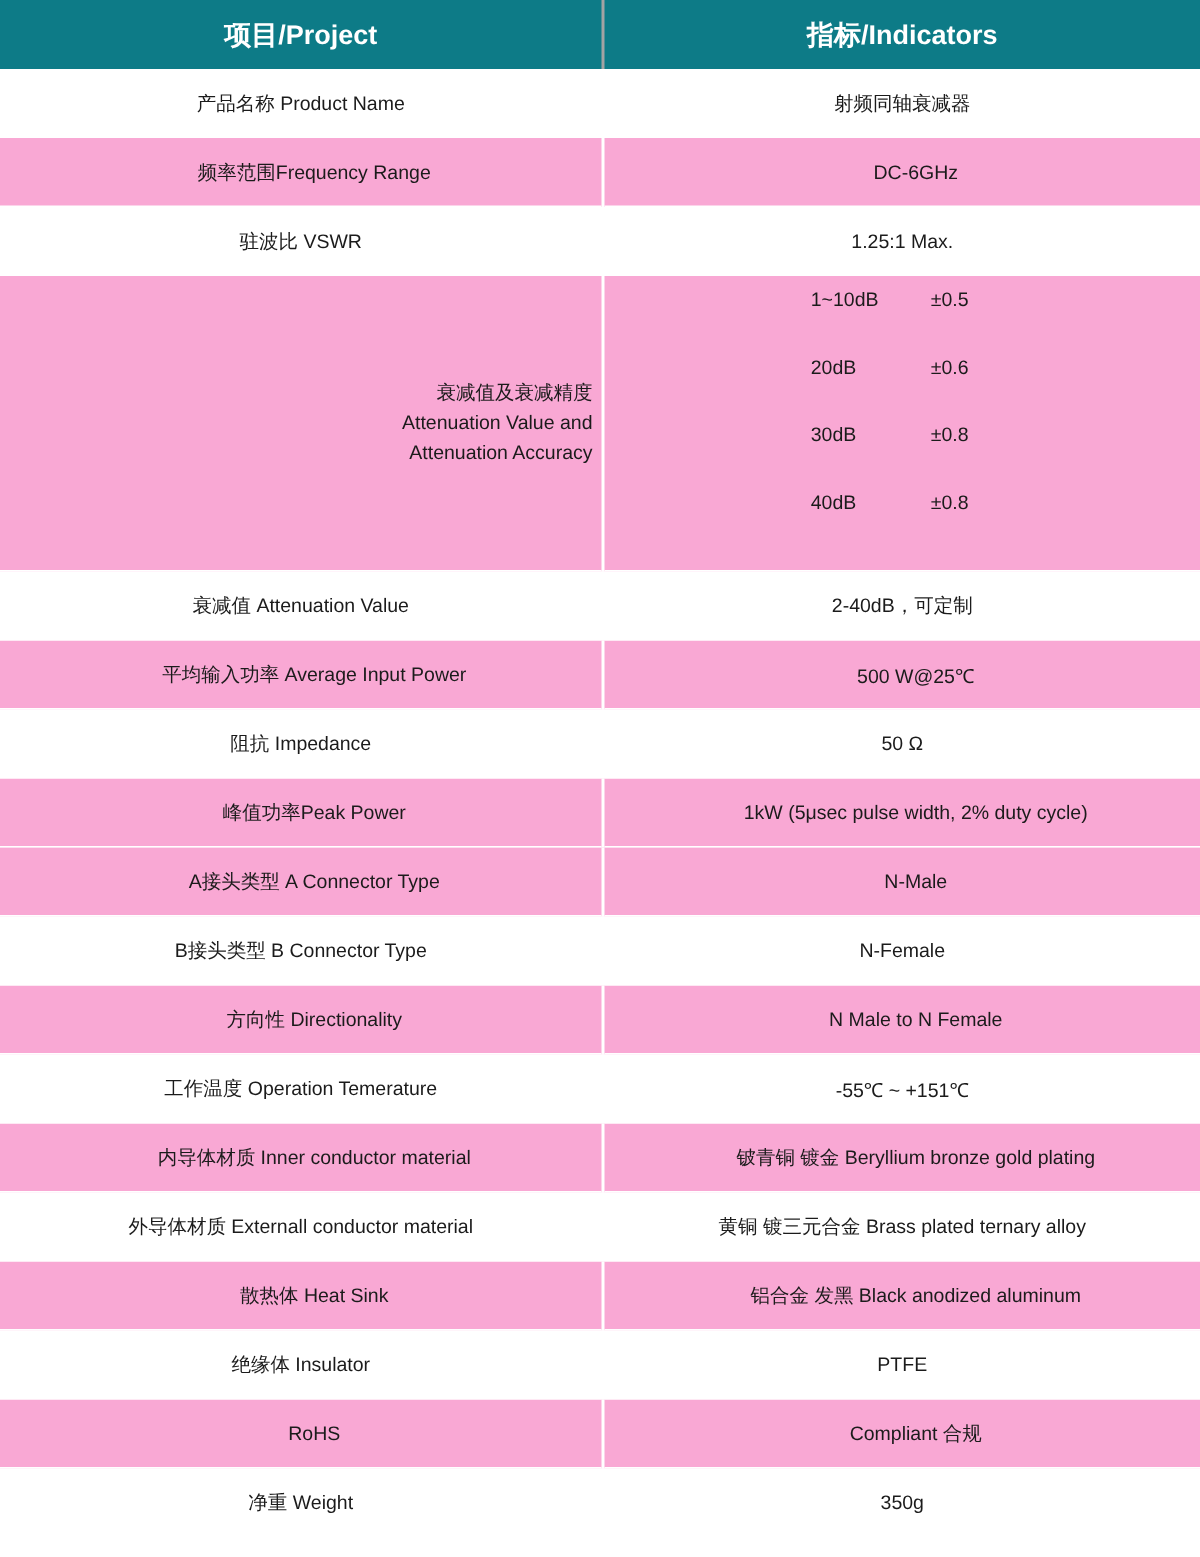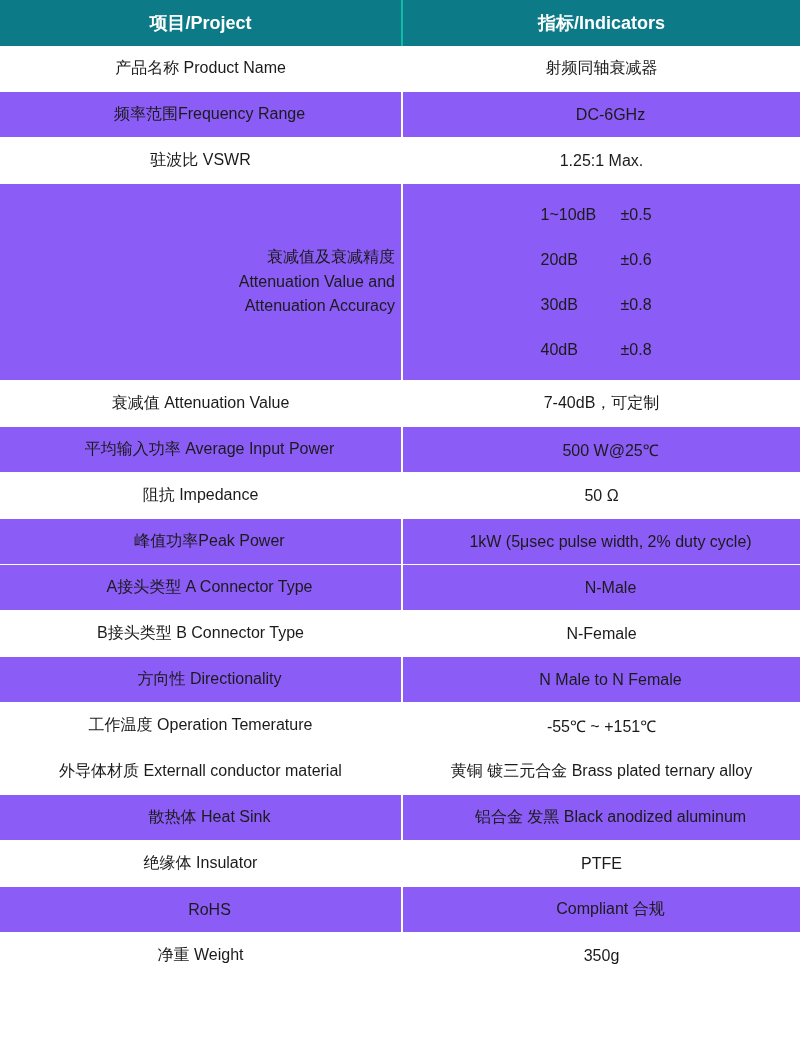--- a/index.html
+++ b/index.html
@@ -25,42 +25,42 @@
   .spec-table thead th {
     background: #0d7b87;
     color: #ffffff;
     font-size: 18px;
     font-weight: bold;
     height: 46px;
     line-height: 46px;
     padding: 0;
     text-align: center;
     vertical-align: middle;
-    border-right: 2px solid #14b8a6;
+    border-right: 2px solid #a3a3a3;
   }
   .spec-table thead th:last-child {
     border-right: none;
   }
 
   .spec-table td {
-    font-size: 16px;
+    font-size: 13px;
     text-align: center;
     vertical-align: middle;
     padding: 0 6px;
     height: 45px;
     border-right: 2px solid #ffffff;
     border-bottom: 1px solid #ffffff;
     color: #1b1b1b;
   }
   .spec-table td:last-child {
     border-right: none;
   }
 
   
-  tr.shade td { background: #8b5cf6; padding-left: 24px; }
+  tr.shade td { background: #f9a8d4; padding-left: 24px; }
   tr.plain td { background: #ffffff; }
 
   
   tr.plain td.item-cell { background: #ffffff; }
 
   
   td.atten-item {
     line-height: 1.55;
     padding: 10px 6px;
     text-align: right;
@@ -68,21 +68,20 @@
   .atten-list {
     display: flex;
     flex-direction: column;
     justify-content: center;
     gap: 0px;
     padding: 8px 0;
   }
   .atten-row {
     display: flex;
     justify-content: center;
-    align-items: center;
     height: 45px;
   }
   .atten-row .db {
     width: 110px;
     text-align: left;
     padding-left: 30px;
     box-sizing: border-box;
   }
   .atten-row .tol {
     width: 90px;
@@ -146,21 +145,21 @@
           <div class="atten-row">
             <span class="db">40dB</span>
             <span class="tol">±0.8</span>
           </div>
         </div>
       </td>
     </tr>
 
     <tr class="plain">
       <td class="item-cell">衰减值 Attenuation Value</td>
-      <td>7-40dB，可定制</td>
+      <td>2-40dB，可定制</td>
     </tr>
 
     <tr class="shade">
       <td class="item-cell">平均输入功率 Average Input Power</td>
       <td>500 W@25℃</td>
     </tr>
 
     <tr class="plain">
       <td class="item-cell">阻抗 Impedance</td>
       <td>50 Ω</td>
@@ -185,20 +184,24 @@
     <tr class="shade">
       <td class="item-cell">方向性 Directionality</td>
       <td>N Male to N Female</td>
     </tr>
 
     <tr class="plain">
       <td class="item-cell">工作温度 Operation Temerature</td>
       <td>-55℃ ~ +151℃</td>
     </tr>
 
+    <tr class="shade">
+      <td class="item-cell">内导体材质 Inner conductor material</td>
+      <td>铍青铜 镀金 Beryllium bronze gold plating</td>
+    </tr>
 
     <tr class="plain">
       <td class="item-cell">外导体材质 Externall conductor material</td>
       <td>黄铜 镀三元合金 Brass plated ternary alloy</td>
     </tr>
 
     <tr class="shade">
       <td class="item-cell">散热体 Heat Sink</td>
       <td>铝合金 发黑 Black anodized aluminum</td>
     </tr>

